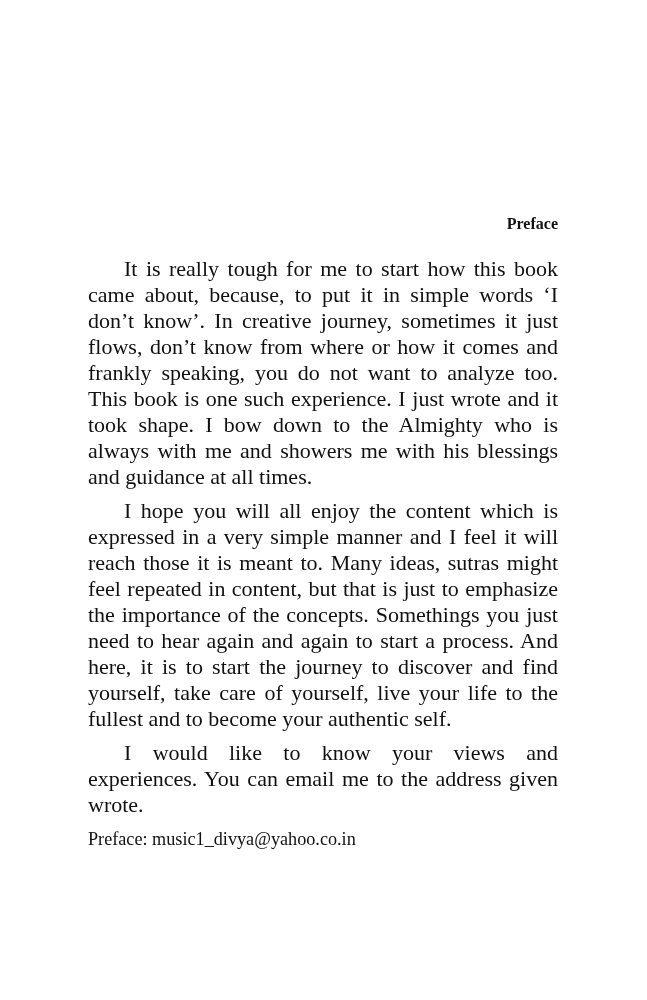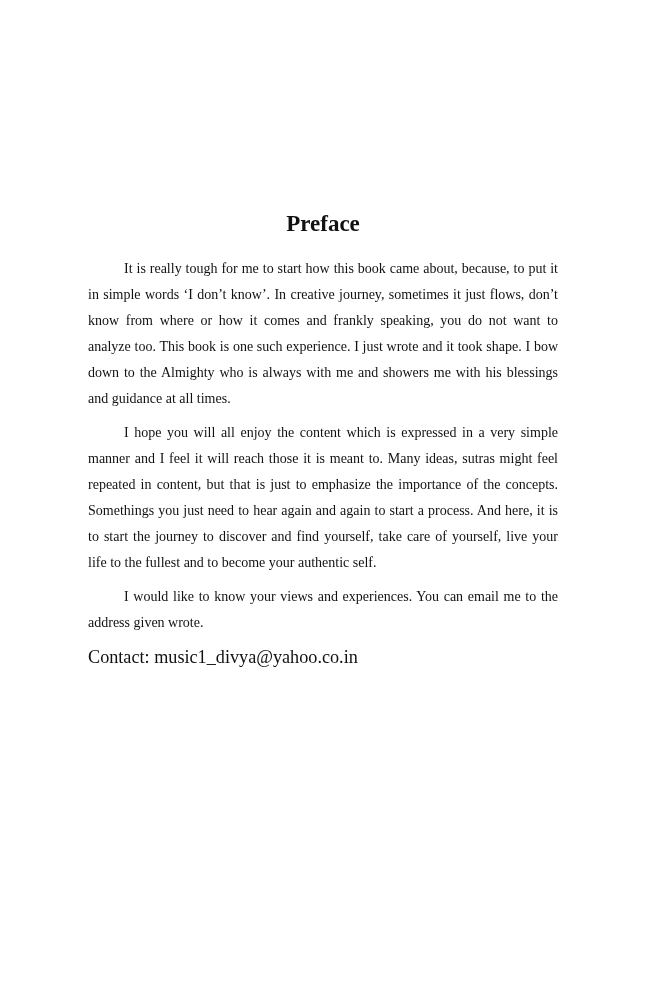--- a/index.html
+++ b/index.html
@@ -16,27 +16,27 @@
       color: #111111;
     }
     .page {
       position: absolute;
       left: 88px;
       top: 208px;
       width: 470px;
     }
     .title {
       font-weight: bold;
-      font-size: 23px;
-      text-align: center;
+      font-size: 16px;
+      text-align: right;
       margin: 0 0 16px 0;
       line-height: 32px;
     }
     .para {
-      font-size: 14px;
+      font-size: 22px;
       line-height: 26px;
       text-align: justify;
       margin: 0 0 8px 0;
       text-indent: 36px;
       hyphens: none;
     }
     .contact {
       font-size: 18.2px;
       line-height: 26px;
       margin: 0;
@@ -44,14 +44,14 @@
     }
   </style>
 </head>
 <body>
 
 <div class="page">
   <h1 class="title">Preface</h1>
   <p class="para">It is really tough for me to start how this book came about, because, to put it in simple words ‘I don’t know’. In creative journey, sometimes it just flows, don’t know from where or how it comes and frankly speaking, you do not want to analyze too. This book is one such experience. I just wrote and it took shape. I bow down to the Almighty who is always with me and showers me with his blessings and guidance at all times.</p>
   <p class="para">I hope you will all enjoy the content which is expressed in a very simple manner and I feel it will reach those it is meant to. Many ideas, sutras might feel repeated in content, but that is just to emphasize the importance of the concepts. Somethings you just need to hear again and again to start a process. And here, it is to start the journey to discover and find yourself, take care of yourself, live your life to the fullest and to become your authentic self.</p>
   <p class="para">I would like to know your views and experiences. You can email me to the address given wrote.</p>
-  <p class="contact">Contact: music1_divya@yahoo.co.in</p>
+  <p class="contact">Preface: music1_divya@yahoo.co.in</p>
 </div>
 
 </body></html>

